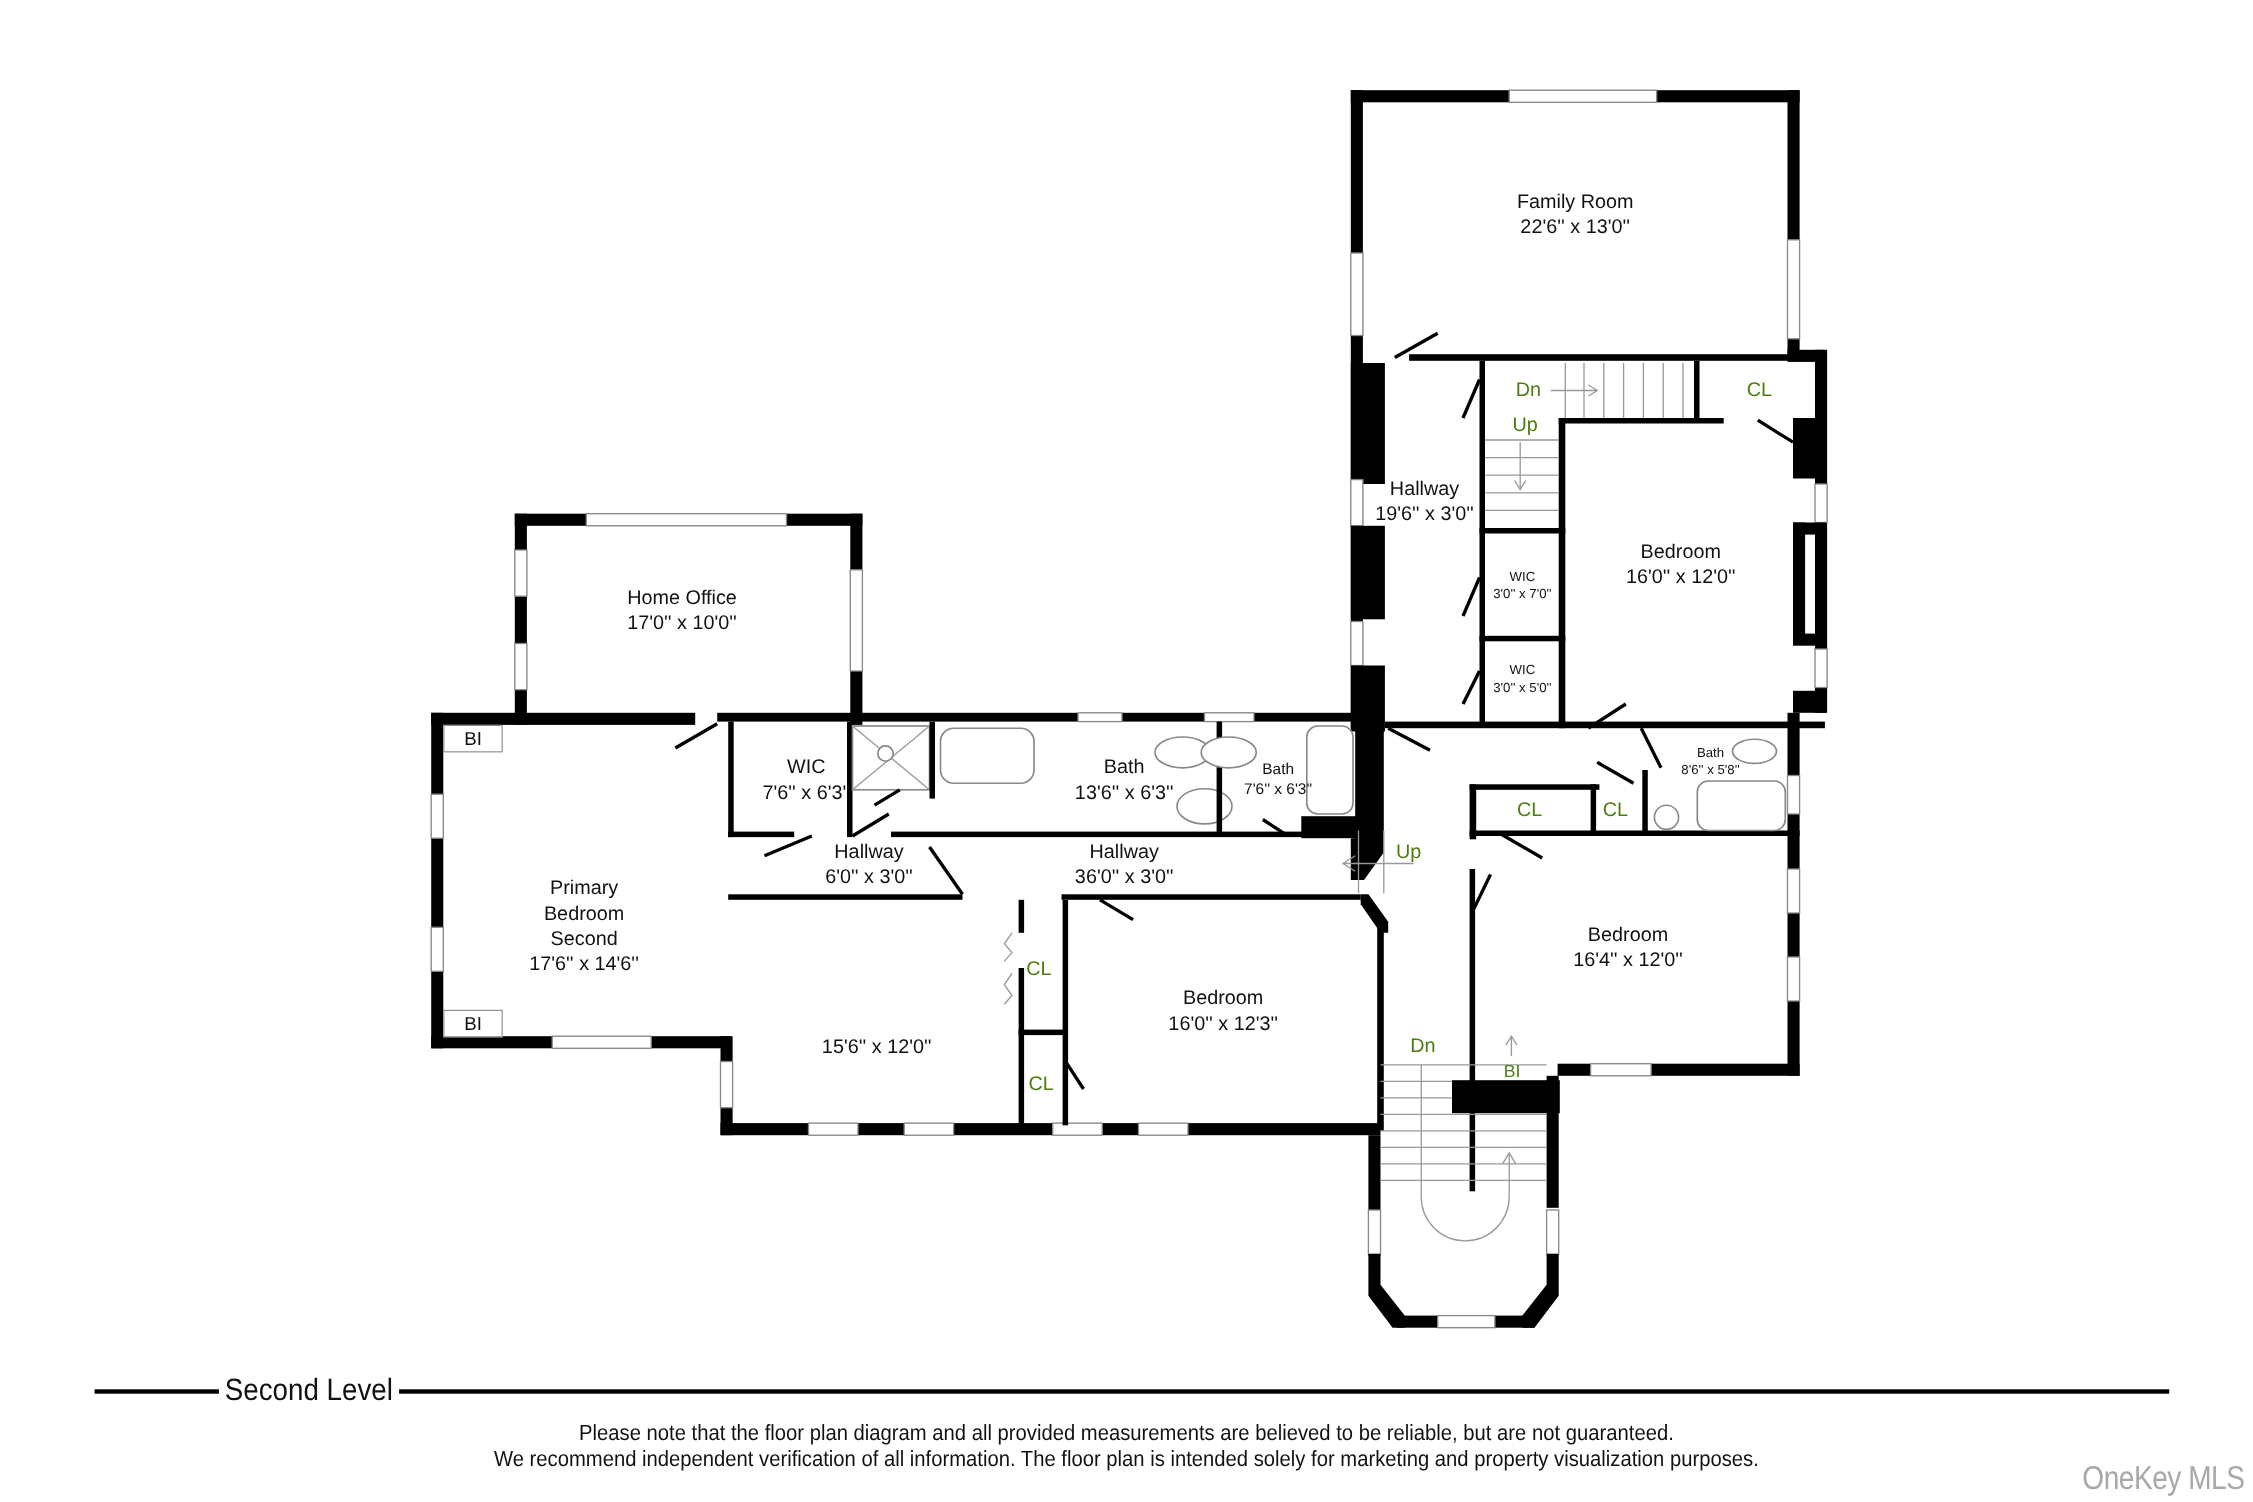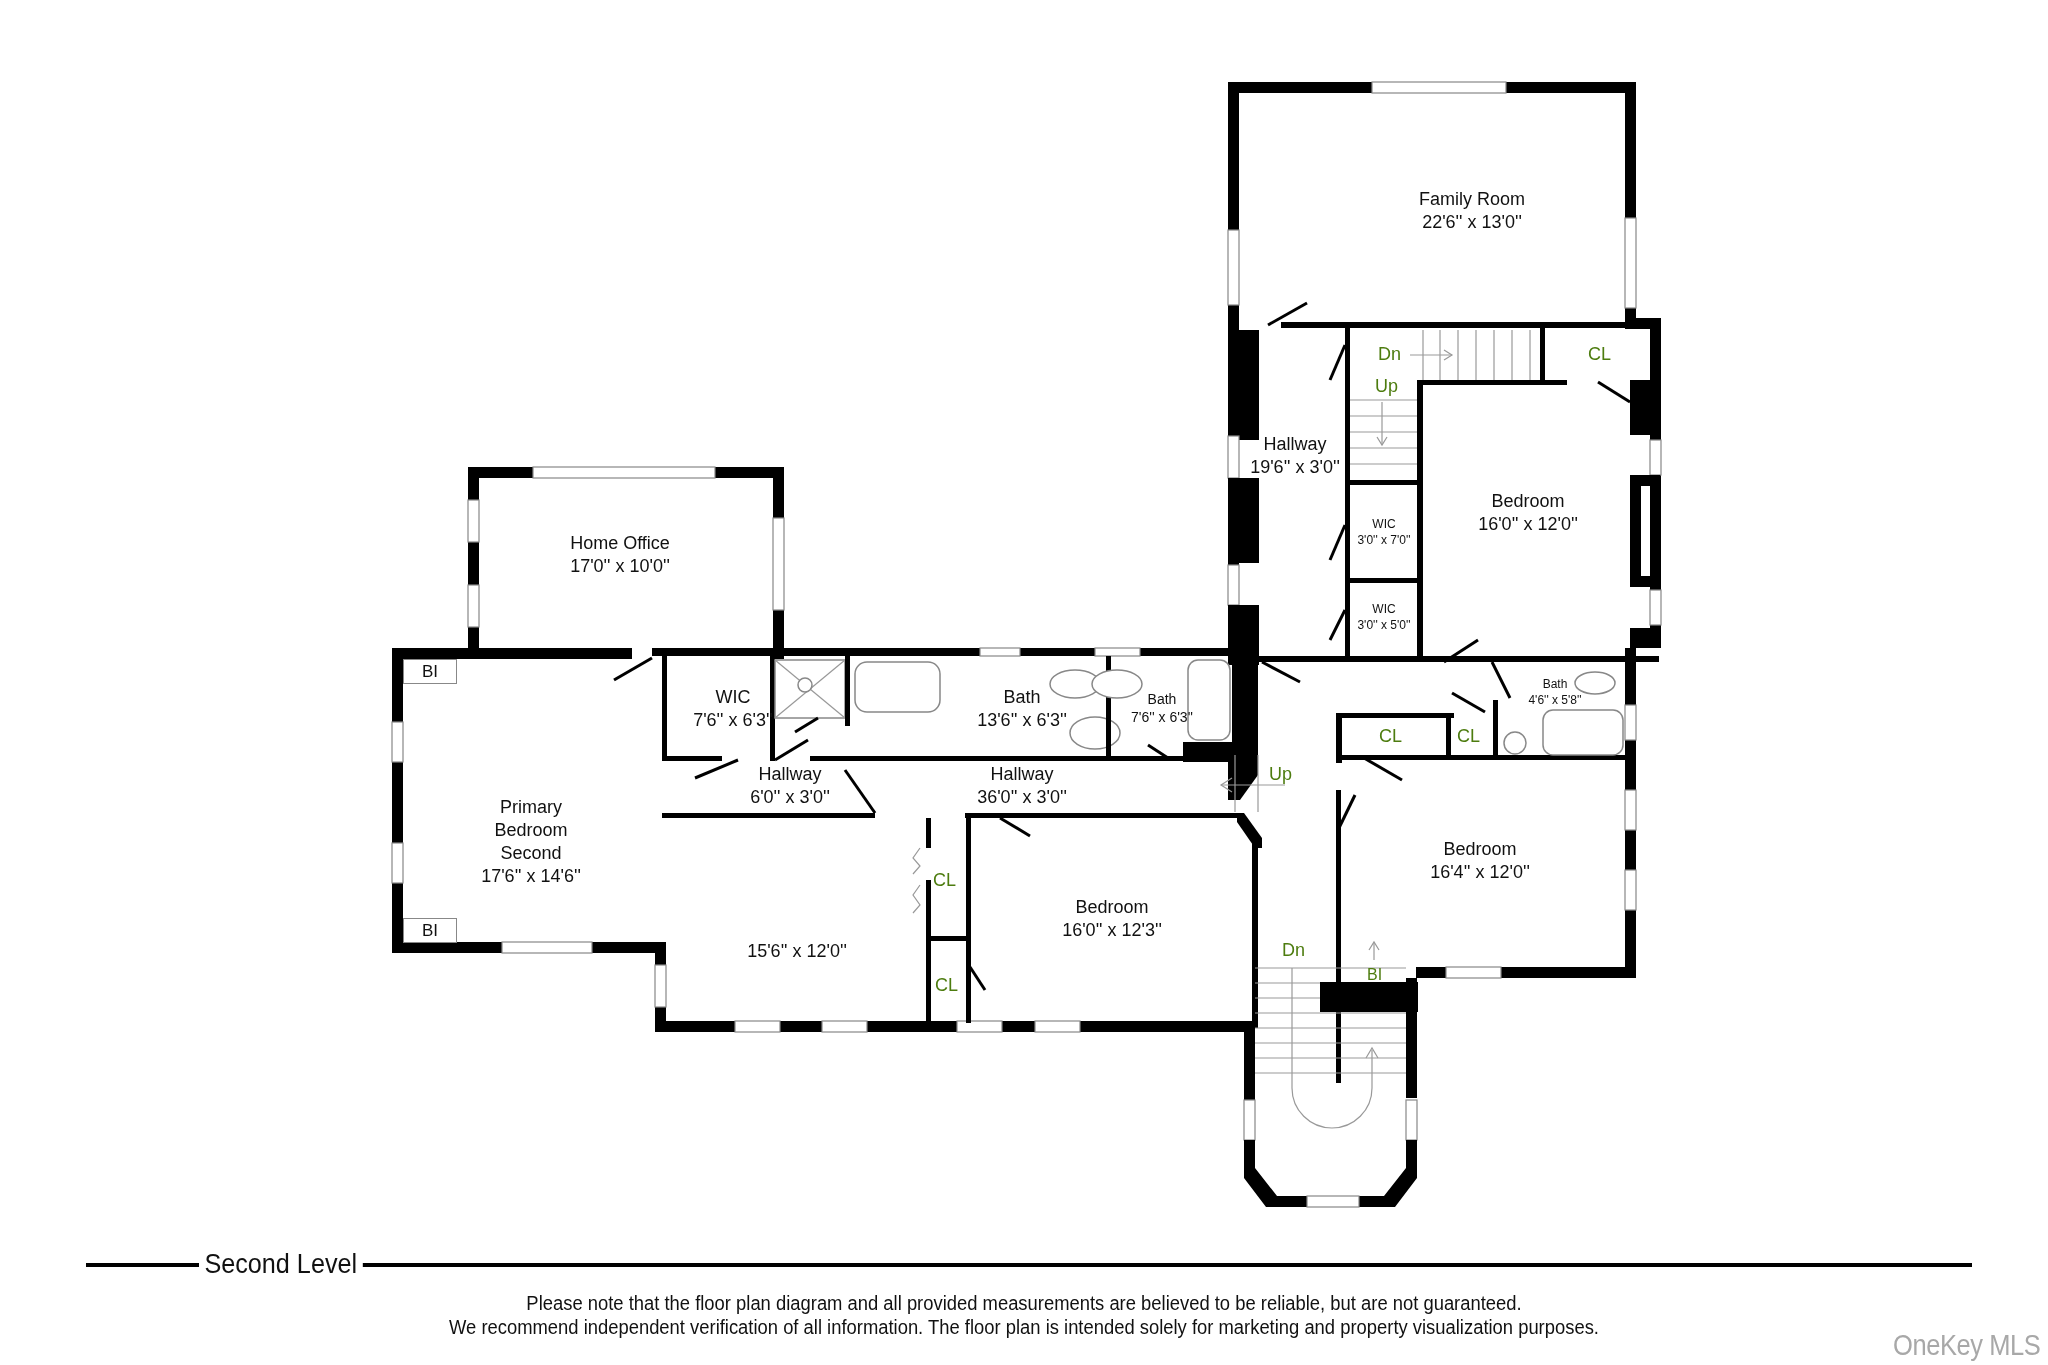--- a/index.html
+++ b/index.html
@@ -205,21 +205,21 @@
     <line x1="1255" y1="1058" x2="1406" y2="1058"></line>
       <line x1="1255" y1="1073" x2="1406" y2="1073"></line>
     <line x1="1292" y1="968" x2="1292" y2="1088"></line>
     <path d="M1292 1088 A 40 40 0 0 0 1372 1088 L 1372 1050"></path>
     <polyline points="1366,1058 1372,1048 1378,1058"></polyline>
     <line x1="1374" y1="960" x2="1374" y2="942"></line>
       <polyline points="1369,950 1374,942 1379,950"></polyline>
   </g>
 </svg>
 
-<div class="lbl" style="left:1432px; top:188px;margin-left:40px;">
+<div class="lbl" style="left:1432px; top:172px;">
   <span>Family Room</span>
   <span>22'6'' x 13'0''</span>
 </div>
 <div class="lbl" style="left:1295px; top:433px;">
   <span>Hallway</span>
   <span>19'6'' x 3'0''</span>
 </div>
 <div class="lbl" style="left:1528px; top:490px;">
   <span>Bedroom</span>
   <span>16'0'' x 12'0''</span>
@@ -249,21 +249,21 @@
 <div class="lbl" style="left:1022px; top:686px;">
   <span>Bath</span>
   <span>13'6'' x 6'3''</span>
 </div>
 <div class="lbl sm" style="left:1162px; top:690px;">
   <span>Bath</span>
   <span>7'6'' x 6'3''</span>
 </div>
 <div class="lbl xs" style="left:1555px; top:676px;">
   <span>Bath</span>
-  <span>4'6'' x 5'8''</span>
+  <span>8'6'' x 5'8''</span>
 </div>
 <div class="lbl" style="left:790px; top:763px;">
   <span>Hallway</span>
   <span>6'0'' x 3'0''</span>
 </div>
 <div class="lbl" style="left:1022px; top:763px;">
   <span>Hallway</span>
   <span>36'0'' x 3'0''</span>
 </div>
 <div class="lbl" style="left:797px; top:940px;">

